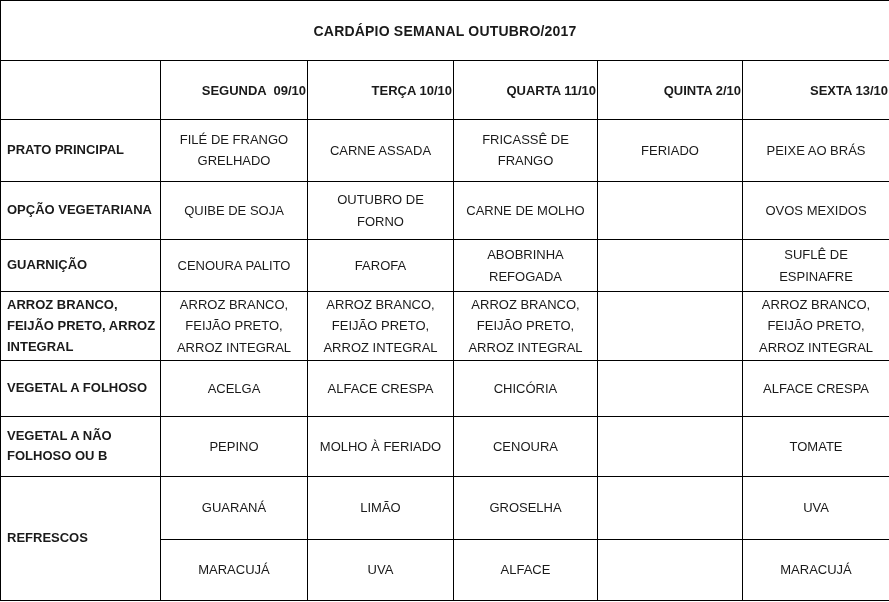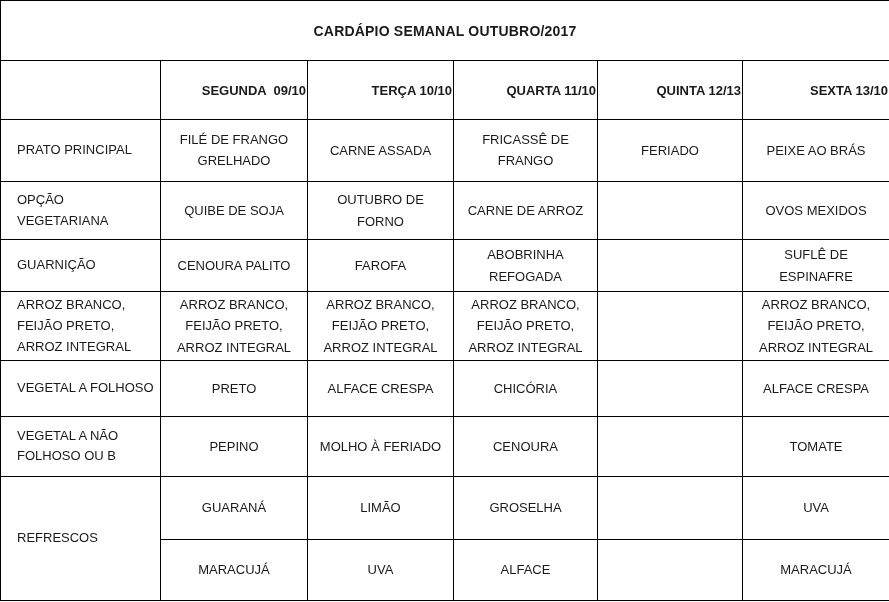--- a/index.html
+++ b/index.html
@@ -37,23 +37,23 @@
     text-align: right;
     font-weight: bold;
     font-size: 13px;
     white-space: pre;
   }
   td.corner-cell {
     background: #ffffff;
   }
   td.row-label {
     text-align: left;
-    font-weight: normal;
+    font-weight: bold;
     font-size: 13px;
-    padding: 2px 4px 2px 16px;
+    padding: 2px 4px 2px 6px;
     line-height: 1.6;
   }
   td.value-cell {
     text-align: center;
     font-size: 13px;
     padding: 2px 5px;
     line-height: 1.65;
   }
 </style>
 </head>
@@ -73,38 +73,38 @@
     <tbody>
         <tr style="height:60px">
       <td class="title-cell" colspan="6">CARDÁPIO SEMANAL OUTUBRO/2017</td>
     </tr>
 
     <tr style="height:58px">
       <td class="corner-cell"></td>
       <th class="day-header">SEGUNDA  09/10</th>
       <th class="day-header">TERÇA 10/10</th>
       <th class="day-header">QUARTA 11/10</th>
-      <th class="day-header">QUINTA 12/13</th>
+      <th class="day-header">QUINTA 2/10</th>
       <th class="day-header">SEXTA 13/10</th>
     </tr>
 
     <tr style="height:62px">
       <td class="row-label">PRATO PRINCIPAL</td>
       <td class="value-cell">FILÉ DE FRANGO GRELHADO</td>
       <td class="value-cell">CARNE ASSADA</td>
       <td class="value-cell">FRICASSÊ DE FRANGO</td>
       <td class="value-cell">FERIADO</td>
       <td class="value-cell">PEIXE AO BRÁS</td>
     </tr>
 
     <tr style="height:58px">
       <td class="row-label">OPÇÃO VEGETARIANA</td>
       <td class="value-cell">QUIBE DE SOJA</td>
       <td class="value-cell">OUTUBRO DE FORNO</td>
-      <td class="value-cell">CARNE DE ARROZ</td>
+      <td class="value-cell">CARNE DE MOLHO</td>
       <td class="value-cell"></td>
       <td class="value-cell">OVOS MEXIDOS</td>
     </tr>
 
     <tr style="height:51px">
       <td class="row-label">GUARNIÇÃO</td>
       <td class="value-cell">CENOURA PALITO</td>
       <td class="value-cell">FAROFA</td>
       <td class="value-cell">ABOBRINHA REFOGADA</td>
       <td class="value-cell"></td>
@@ -115,21 +115,21 @@
       <td class="row-label">ARROZ BRANCO, FEIJÃO PRETO, ARROZ INTEGRAL</td>
       <td class="value-cell">ARROZ BRANCO, FEIJÃO PRETO, ARROZ INTEGRAL</td>
       <td class="value-cell">ARROZ BRANCO, FEIJÃO PRETO, ARROZ INTEGRAL</td>
       <td class="value-cell">ARROZ BRANCO, FEIJÃO PRETO, ARROZ INTEGRAL</td>
       <td class="value-cell"></td>
       <td class="value-cell">ARROZ BRANCO, FEIJÃO PRETO, ARROZ INTEGRAL</td>
     </tr>
 
     <tr style="height:55px">
       <td class="row-label">VEGETAL A FOLHOSO</td>
-      <td class="value-cell">PRETO</td>
+      <td class="value-cell">ACELGA</td>
       <td class="value-cell">ALFACE CRESPA</td>
       <td class="value-cell">CHICÓRIA</td>
       <td class="value-cell"></td>
       <td class="value-cell">ALFACE CRESPA</td>
     </tr>
 
     <tr style="height:60px">
       <td class="row-label">VEGETAL A NÃO FOLHOSO OU B</td>
       <td class="value-cell">PEPINO</td>
       <td class="value-cell">MOLHO À FERIADO</td>

